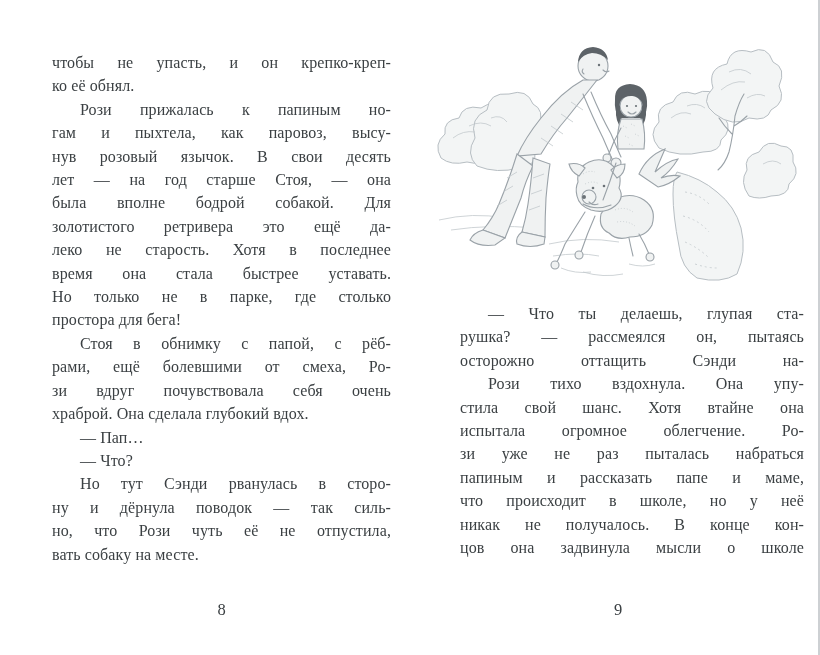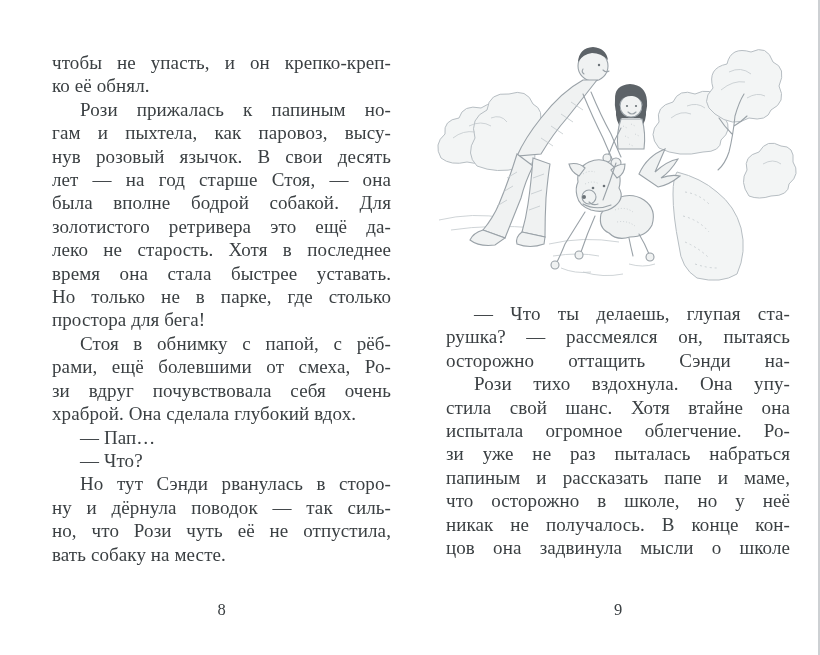--- a/index.html
+++ b/index.html
@@ -2,23 +2,23 @@
 <html lang="ru" style="--color-text: #3b4043; --color-page_edge: #cdd0d3; --color-sketch: #9aa2a8;"><head>
 <meta charset="utf-8">
 <style>
   html,body{margin:0;padding:0}
   body{
     width:820px;height:655px;position:relative;overflow:hidden;
     background:#ffffff;
     font-family:"Liberation Serif", serif;
     color:var(--color-text,#3b4043);
   }
-  .text-col{position:absolute;font-size:19px;line-height:23.4px;letter-spacing:.1px}
+  .text-col{position:absolute;font-size:16px;line-height:23.4px;letter-spacing:.1px}
   #left-text{left:52px;top:51px;width:339px}
-  #right-text{left:446px;top:302px;width:344px}
+  #right-text{left:460px;top:302px;width:344px}
   .para{margin:0}
   .line{text-align:justify;text-align-last:justify}
   .line.last{text-align:right;text-align-last:left}
   .para.indent .line:first-child{padding-left:28px}
   .pagenum{position:absolute;top:600px;text-align:center;font-size:16.5px;color:var(--color-text,#3b4043)}
   #pagenum-left{left:52px;width:339px}
   #pagenum-right{left:446px;width:344px}
   .illustration{position:absolute;left:433px;top:6px;width:377px;height:294px}
   .page-edge{position:absolute;left:818px;top:0;width:1.5px;height:655px;background:var(--color-page_edge,#cdd0d3)}
   svg .ln{fill:none;stroke:var(--color-sketch,#9aa2a8);stroke-width:1.1;stroke-linecap:round}
@@ -151,21 +151,21 @@
         <div class="line">— Что ты делаешь, глупая ста-</div>
         <div class="line">рушка? — рассмеялся он, пытаясь</div>
         <div class="line">осторожно оттащить Сэнди на-</div>
       </div>
       <div class="para indent">
         <div class="line">Рози тихо вздохнула. Она упу-</div>
         <div class="line">стила свой шанс. Хотя втайне она</div>
         <div class="line">испытала огромное облегчение. Ро-</div>
         <div class="line">зи уже не раз пыталась набраться</div>
         <div class="line">папиным и рассказать папе и маме,</div>
-        <div class="line">что осторожно в школе, но у неё</div>
+        <div class="line">что происходит в школе, но у неё</div>
         <div class="line">никак не получалось. В конце кон-</div>
         <div class="line">цов она задвинула мысли о школе</div>
       </div>
     </div>
   <div id="pagenum-right" class="pagenum">9</div>
 </div>
 
 <div class="page-edge"></div>
 
 </body></html>

